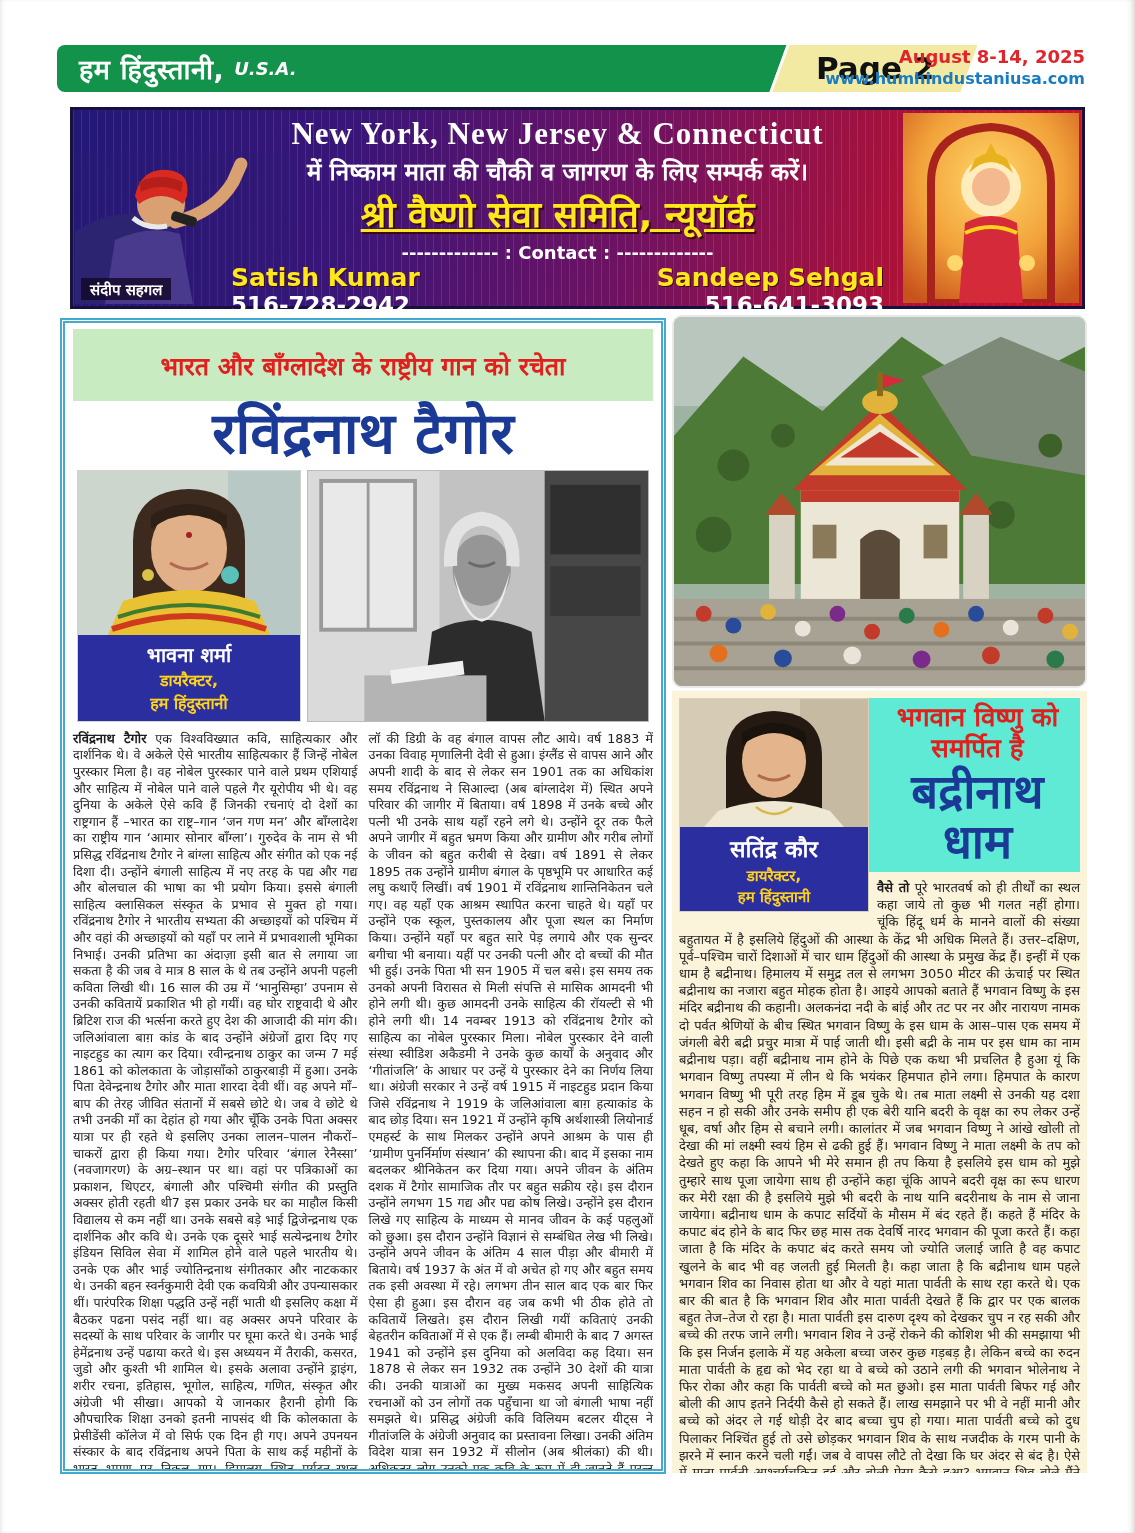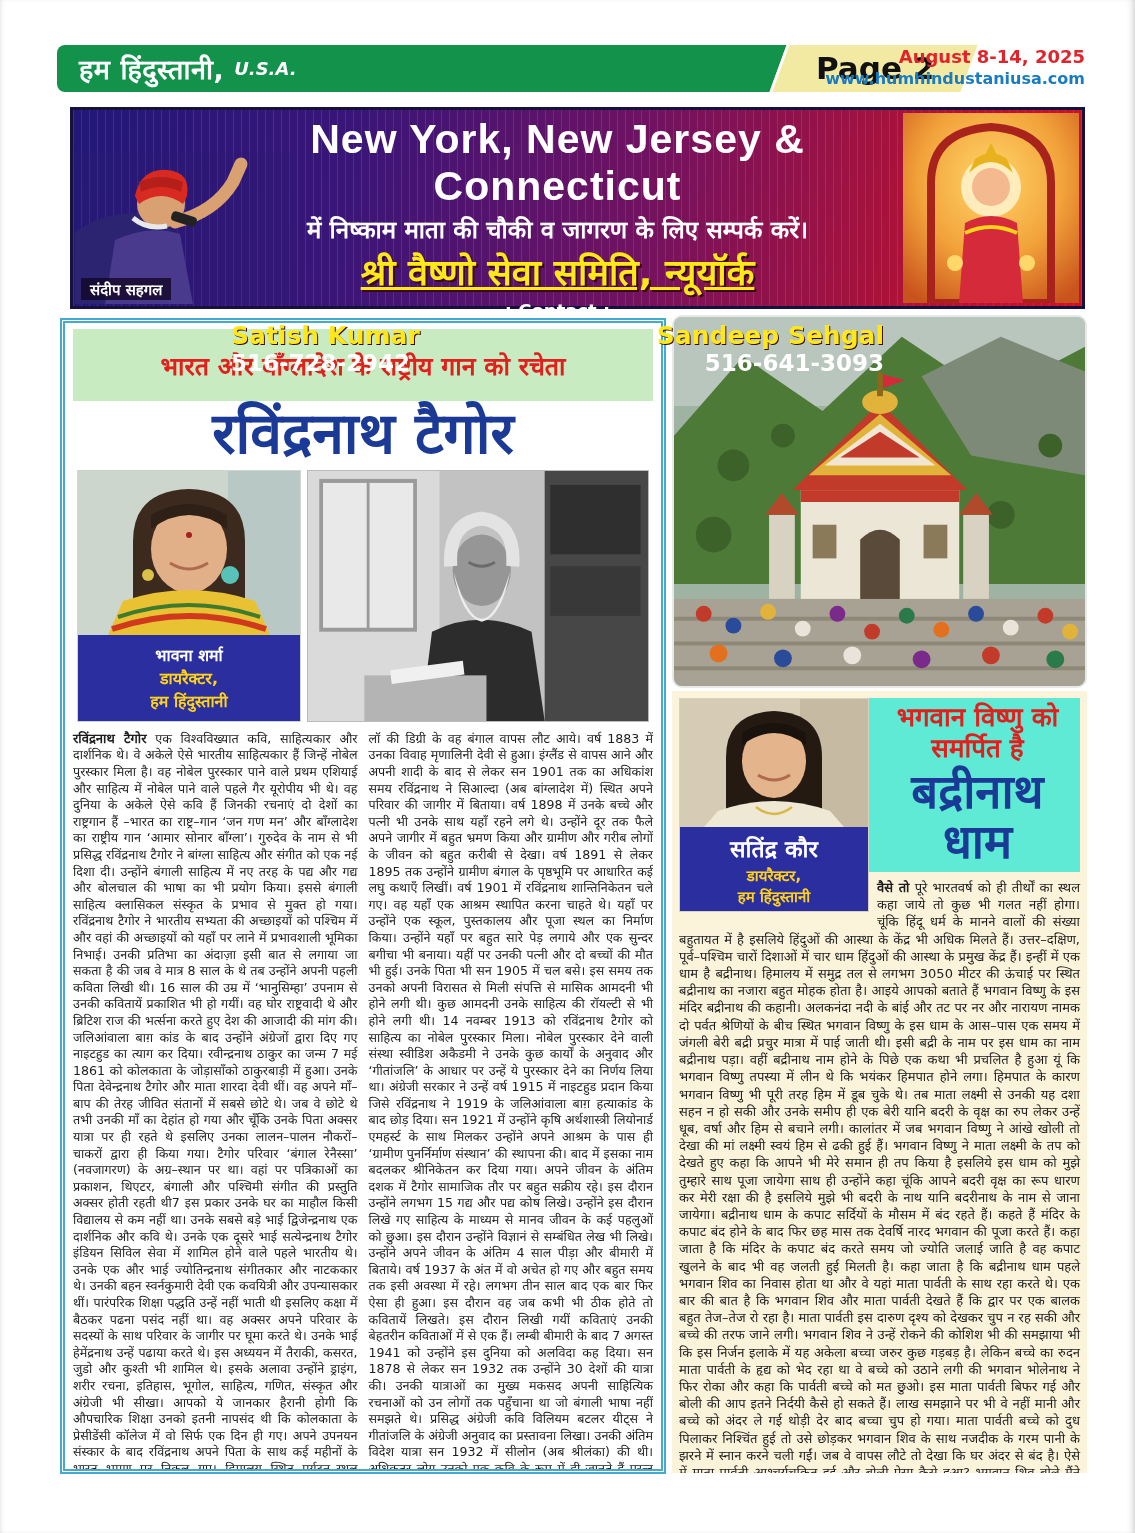--- a/index.html
+++ b/index.html
@@ -19,21 +19,21 @@
   .issue-info{position:absolute;right:50px;top:1px;text-align:right;line-height:1.25;}
   .issue-date{color:#e0242b;font-weight:bold;font-size:18px;}
   .website{color:#1a7cc0;font-weight:bold;font-size:16px;}
   
   .ad{position:absolute;left:70px;top:107px;width:1015px;height:202px;box-sizing:border-box;
       border:3px solid #16123d;
       background:linear-gradient(100deg,#221877 0%,#3a1578 28%,#6f1262 55%,#ad1238 82%,#cf1126 100%);}
   .ad::after{content:"";position:absolute;inset:0;
       background:repeating-linear-gradient(90deg,rgba(255,255,255,.10) 0 1px,transparent 1px 8px);}
   .ad-text{position:absolute;left:150px;right:190px;top:6px;text-align:center;z-index:3;}
-  .ad-line1{font-family:Liberation Sans, sans-serif;font-weight:bold;color:#ffffff;font-size:41px;letter-spacing:1px;}
+  .ad-line1{font-family:Liberation Serif, serif;font-weight:bold;color:#ffffff;font-size:31px;letter-spacing:1px;}
   .ad-line2{color:#ffffff;font-weight:bold;font-size:24px;margin-top:2px;}
   .ad-org{color:#ffe81a;font-weight:bold;font-size:36px;margin-top:2px;text-shadow:2px 2px 0 #3a0a0a;text-decoration:underline;}
   .ad-contact{color:#ffffff;font-weight:bold;font-size:18px;margin-top:4px;}
   .ad-names{display:flex;justify-content:space-between;margin-top:0;padding:0 8px;gap:42px;}
   .ad-name{color:#ffe81a;font-weight:bold;font-size:25px;text-shadow:1px 1px 0 #3a0a0a;}
   .ad-phone{color:#ffffff;font-weight:bold;font-size:23px;}
   .ad-left-block{text-align:left;}
   .ad-right-block{text-align:right;}
   .singer{position:absolute;left:2px;bottom:2px;width:220px;height:152px;z-index:2;}
   .singer-caption{position:absolute;left:8px;bottom:6px;z-index:4;background:rgba(18,8,40,.8);
@@ -42,21 +42,21 @@
   
   .left-article{position:absolute;left:60px;top:318px;width:606px;height:1156px;box-sizing:border-box;
                 border:5px double #45abce;padding:6px;overflow:hidden;background:#ffffff;}
   .kicker-band{background:#c8ebc2;margin:0 2px;padding:19px 0;text-align:center;}
   .kicker-band span{color:#e1201e;font-weight:bold;font-size:25px;}
   .big-title{color:#1a3a96;font-weight:bold;font-size:57px;text-align:center;line-height:1.12;margin:1px 0 4px 0;}
   .photo-row{display:flex;gap:6px;margin:0 6px;height:252px;}
   .author-wrap{width:222px;display:flex;flex-direction:column;border:1px solid #cfd6cf;}
   .author-photo{height:164px;}
   .author-label{flex:1;background:#2b2e9e;display:flex;flex-direction:column;align-items:center;justify-content:center;gap:1px;}
-  .author-name{color:#ffffff;font-weight:bold;font-size:16px;}
+  .author-name{color:#ffffff;font-weight:bold;font-size:20px;}
   .author-role,.author-org{color:#ffd21c;font-weight:bold;font-size:16px;}
   .tagore-photo{flex:1;border:1px solid #bbb;}
   .cols{display:flex;gap:11px;margin-top:9px;padding:0 2px;}
   .col{width:50%;text-align:justify;font-size:12.6px;line-height:16.6px;color:#1d1d1d;}
   .col b{font-size:13px;}
   
   .temple{position:absolute;left:672px;top:315px;width:415px;height:373px;border-radius:10px;overflow:hidden;
           border:2px solid #e8e8e8;box-sizing:border-box;}
   .right-article{position:absolute;left:672px;top:691px;width:415px;height:782px;background:#fbf4db;
                  box-sizing:border-box;padding:7px;overflow:hidden;}

